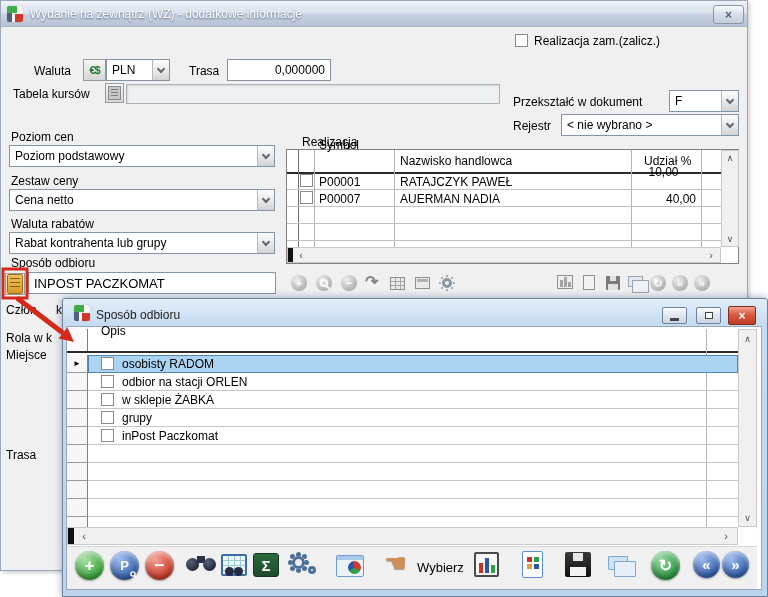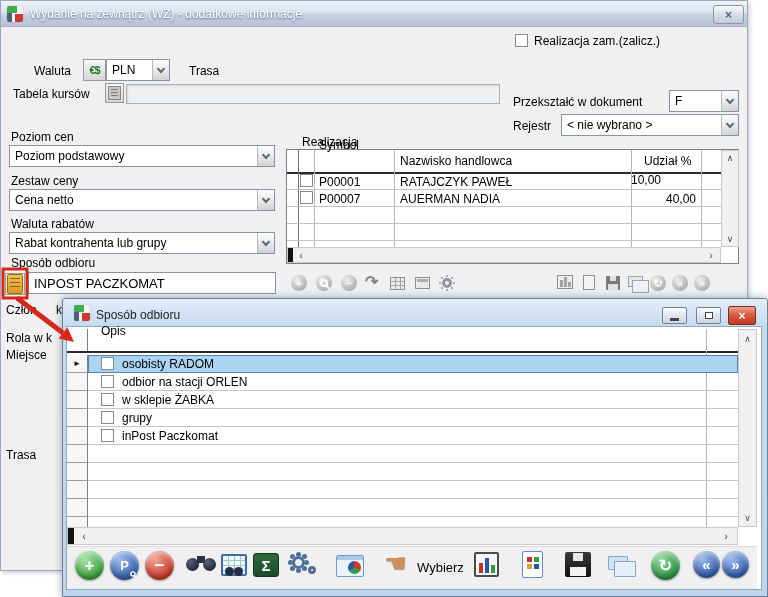--- a/index.html
+++ b/index.html
@@ -130,20 +130,23 @@
       <div class="smallbtn" style="left:82px;top:58px;width:23px;height:22px">
           <span class="eur">€$</span>
         </div>
       <div class="combo" style="left:105px;top:58px;width:64px;height:22px">
         <span>PLN</span>
         <span class="cv">
             <i class="chev"></i>
           </span>
       </div>
       <span class="txt" style="left:188px;top:63px">Trasa</span>
+      <div class="fieldw" style="left:226px;top:58px;width:104px;height:22px;justify-content:flex-end">
+          <span>0,000000</span>
+        </div>
 
       <span class="txt" style="left:12px;top:86px">Tabela kursów</span>
       <div class="smallbtn" style="left:104px;top:82px;width:19px;height:20px">
           <span class="tkicon"></span>
         </div>
       <div class="fieldd" style="left:125px;top:83px;width:374px;height:20px"></div>
 
       <span class="txt" style="left:512px;top:94px">Przekształć w dokument</span>
       <div class="combo" style="left:668px;top:89px;width:70px;height:22px">
         <span>F</span>
@@ -209,21 +212,21 @@
       <div class="vline" style="left:700px;top:149px;height:97px"></div>
 
       <div class="rowline" style="left:286px;top:188px;width:434px"></div>
       <div class="rowline" style="left:286px;top:205px;width:434px"></div>
       <div class="rowline" style="left:286px;top:222px;width:434px"></div>
       <div class="rowline" style="left:286px;top:239px;width:434px"></div>
 
       <div class="checkbox" style="left:299px;top:173px"></div>
       <span class="cell" style="left:318px;top:174px">P00001</span>
       <span class="cell" style="left:399px;top:174px">RATAJCZYK PAWEŁ</span>
-      <span class="cell" style="left:630px;top:172px;width:65px;text-align:left">10,00</span>
+      <span class="cell" style="left:630px;top:164px;width:65px;text-align:center">10,00</span>
       <div class="checkbox" style="left:299px;top:190px"></div>
       <span class="cell" style="left:318px;top:191px">P00007</span>
       <span class="cell" style="left:399px;top:191px">AUERMAN NADIA</span>
       <span class="cell" style="left:630px;top:191px;width:65px;text-align:right">40,00</span>
 
       <div class="scrollbox" style="left:720px;top:149px;width:18px;height:97px"></div>
       <span class="sarrow" style="left:720px;top:151px;width:18px;height:12px">∧</span>
       <span class="sarrow" style="left:720px;top:232px;width:18px;height:12px">∨</span>
       <div class="scrollbox" style="left:286px;top:246px;width:434px;height:16px"></div>
       <div class="blackthumb" style="left:287px;top:247px;width:5px;height:14px"></div>

